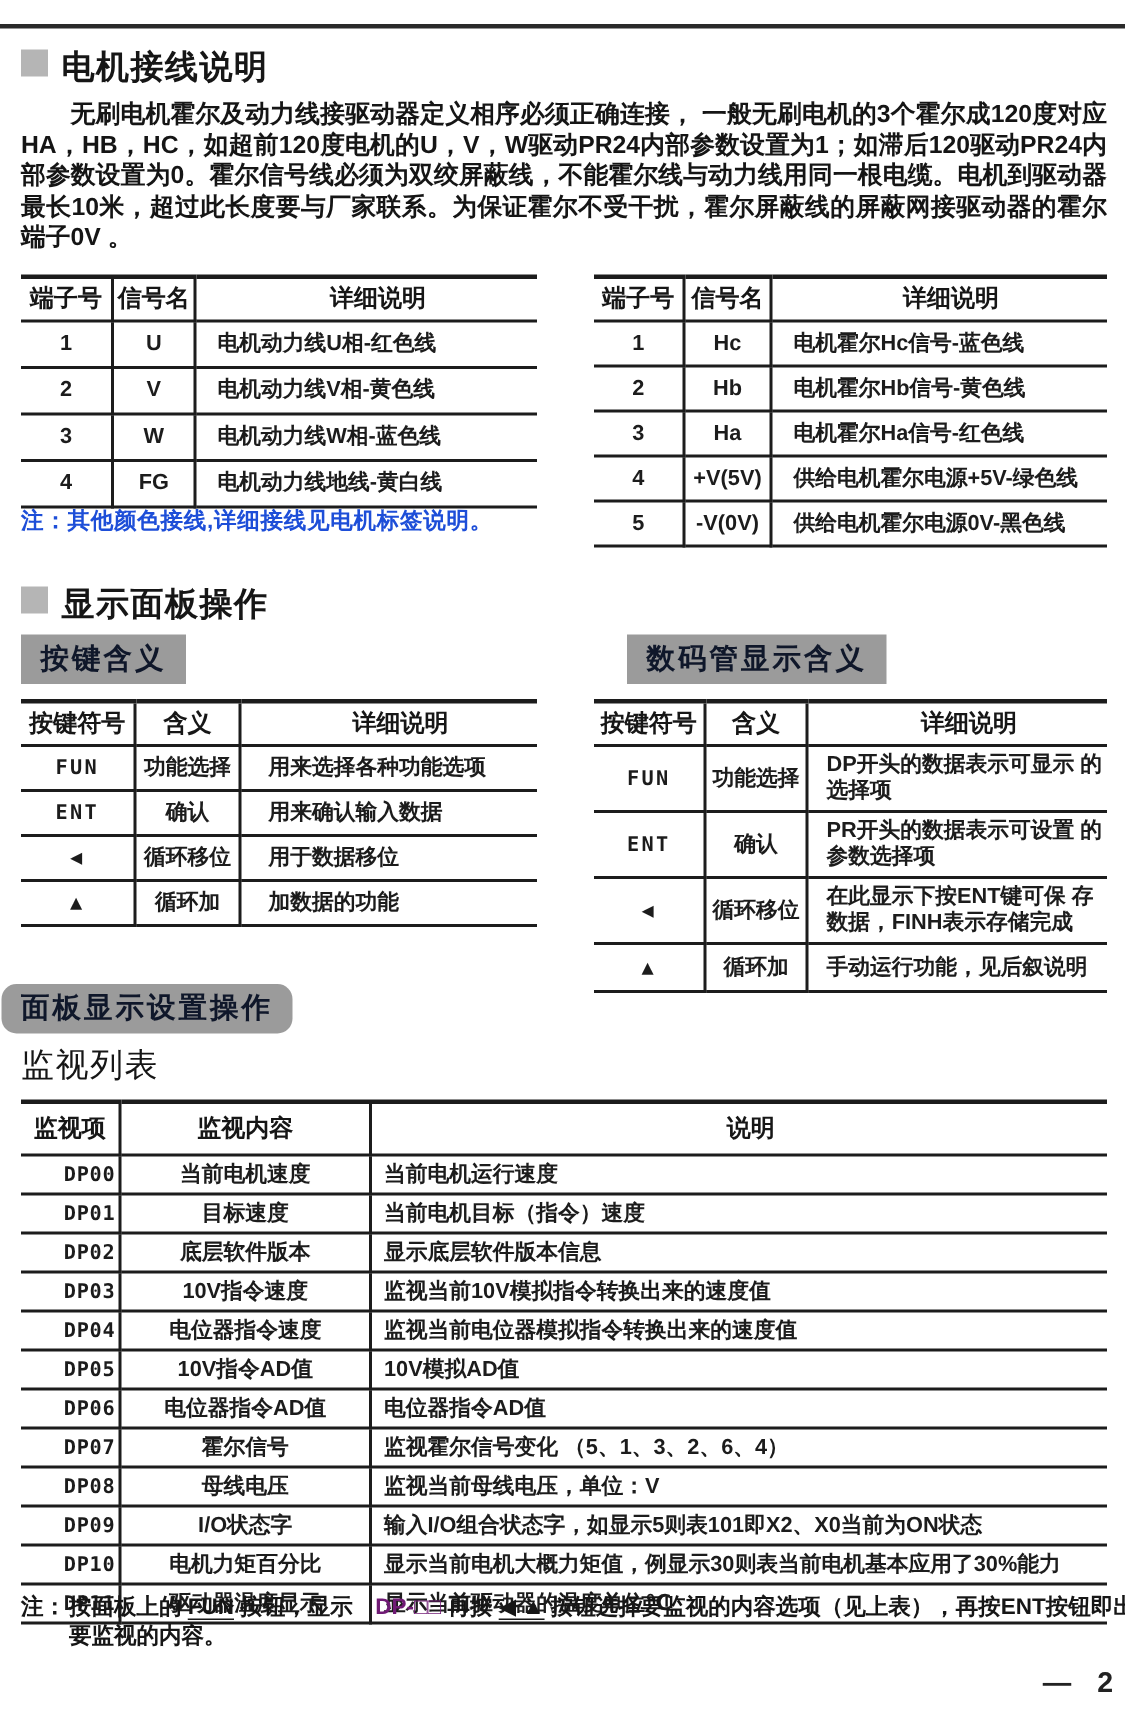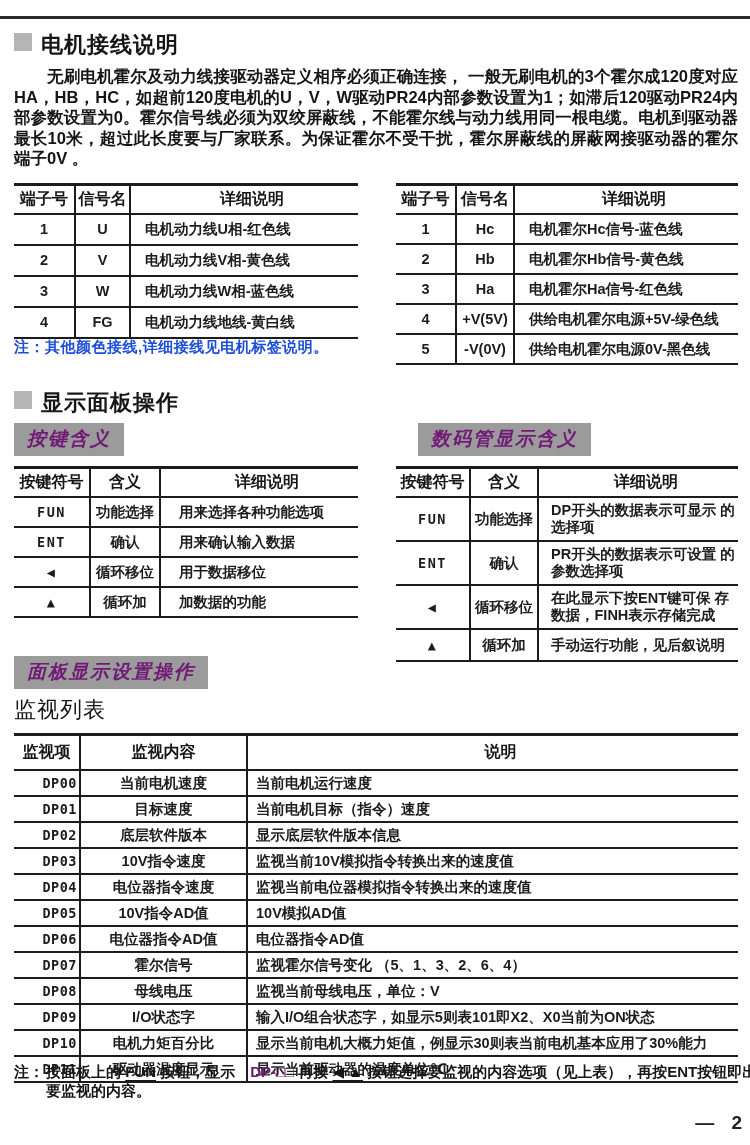--- a/index.html
+++ b/index.html
@@ -10,22 +10,22 @@
   }
   .top-rule{position:absolute;top:16px;left:0;width:750px;height:3px;background:#2a2a2a;}
 
   .sec-heading{position:absolute;display:flex;align-items:flex-start;gap:9px;
     font-size:22px;font-weight:bold;letter-spacing:1px;color:#161616;}
   .sq{width:18px;height:18px;background:#b5b5b5;margin-top:3px;flex:0 0 auto;}
 
   .para{position:absolute;left:14px;top:66px;width:724px;font-size:16.5px;
     line-height:20.6px;text-align:justify;text-indent:2em;color:#151515;}
 
-  .badge{position:absolute;background:#9b9b9b;color:#701a75;font-size:19px;
-    font-weight:bold;letter-spacing:2px;padding:3px 13px 4px 13px;font-style:italic;}
+  .badge{position:absolute;background:#9b9b9b;color:#0f172a;font-size:19px;
+    font-weight:bold;letter-spacing:2px;padding:3px 13px 4px 13px;}
 
   .plain-heading{position:absolute;font-size:22px;font-weight:normal;letter-spacing:1px;color:#161616;}
 
   table.dtable{border-collapse:collapse;table-layout:fixed;font-weight:bold;position:absolute;}
   .dtable th{border-top:3px solid #1c1c1c;border-bottom:2px solid #1c1c1c;
     font-size:16px;padding:3px 2px;text-align:center;color:#161616;}
   .dtable td{border-bottom:2px solid #1c1c1c;font-size:14.5px;padding:3px 2px;
     text-align:center;line-height:17px;color:#1c1c1c;}
   .dtable th:not(:last-child),.dtable td:not(:last-child){border-right:2px solid #1c1c1c;}
   .dtable td:last-child{text-align:left;padding-left:14px;}
@@ -237,21 +237,21 @@
         <td>在此显示下按ENT键可保 存数据，FINH表示存储完成</td>
       </tr>
       <tr>
         <td>▲</td>
         <td>循环加</td>
         <td>手动运行功能，见后叙说明</td>
       </tr>
     </tbody>
 </table>
 
-<div class="badge" style="left:14px;top:656px;">面板显示设置操作</div>
+<div class="badge" style="left:1px;top:656px;border-radius:10px;">面板显示设置操作</div>
 <div class="plain-heading" style="left:14px;top:695px;">监视列表</div>
 
 <table class="dtable t-mon">
   <colgroup>
       <col>
       <col>
       <col>
     </colgroup>
   <thead>
       <tr>

